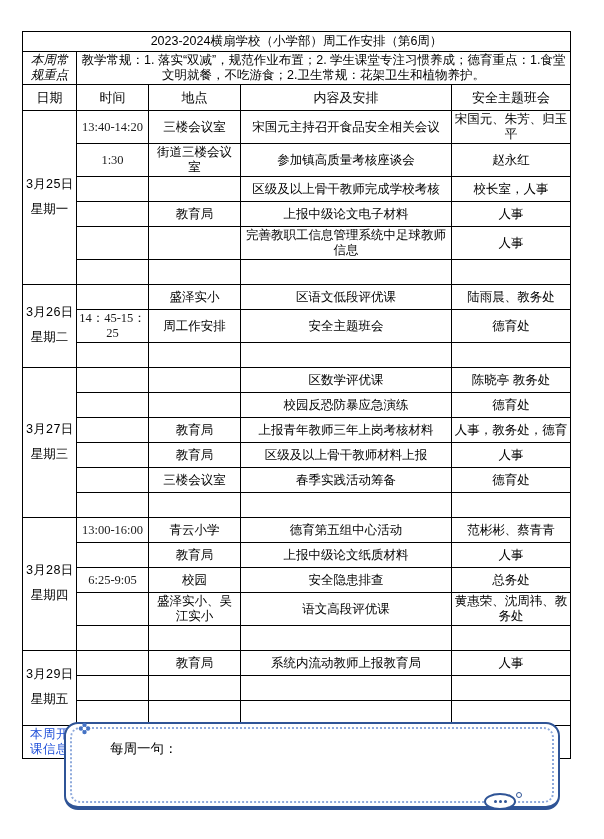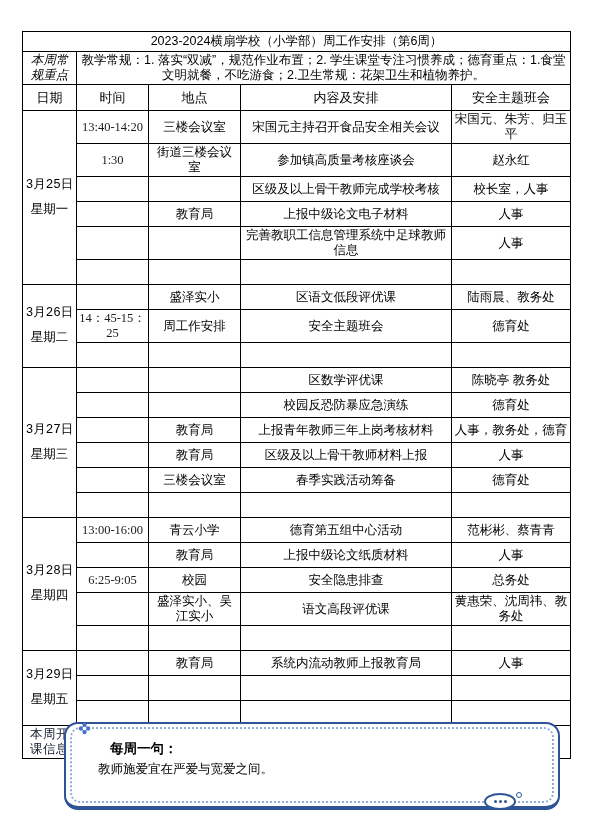--- a/index.html
+++ b/index.html
@@ -18,32 +18,32 @@
   }
   td.title-cell{height:17px;font-size:15px;line-height:1.1;padding:0;}
   td.focus-label{font-weight:bold;font-size:14px;line-height:1.4;padding:0 1px;font-style:italic;}
   td.focus-text{text-align:left;font-size:13.5px;line-height:1.5;padding:2px 4px;vertical-align:top;}
   tr.colhead th{height:23px;font-size:13px;text-align:center;}
   tbody.day-body td{height:22px;}
   td.date-cell{text-align:left;padding-left:2px;font-size:12.5px;font-family:Liberation Mono, monospace;}
   td.date-cell .d+.d{margin-top:10px;}
   td.time-cell{font-size:10px;font-family:Liberation Serif, serif;color:#1a1a1a;}
   td.content-cell{text-align:left;padding-left:3px;}
-  td.openclass-label{height:27px;font-size:8px;font-weight:bold;text-align:left;color:#0f172a;letter-spacing:0.5px;padding-left:1px;}
+  td.openclass-label{height:27px;font-size:8px;font-weight:bold;text-align:left;color:#1d4ed8;letter-spacing:0.5px;padding-left:1px;}
   td.openclass-value{height:27px;}
 
   .quote-box{
     position:absolute;left:64px;top:722px;width:492px;height:82px;
     border:2px solid #2F5496;border-bottom-width:4px;border-radius:14px;background:#fff;
   }
   .quote-dashed{
     position:absolute;left:4px;right:4px;top:3px;bottom:3px;
     border:2px dotted #8FAADC;border-radius:10px;pointer-events:none;
   }
-  .quote-title{position:absolute;left:44px;top:16px;font-size:13.5px;font-weight:bold;}
+  .quote-title{position:absolute;left:44px;top:16px;font-size:13.5px;font-weight:normal;}
   .quote-text{position:absolute;left:32px;top:37px;font-size:12.5px;}
   .flower-icon{position:absolute;left:12px;top:-2px;width:13px;height:13px;}
   .ellipsis-badge{
     position:absolute;right:42px;bottom:-4px;width:28px;height:13px;background:#fff;
     border:2px solid #2F5496;border-radius:50%;
     display:flex;align-items:center;justify-content:center;gap:2px;
   }
   .ellipsis-badge i{width:3px;height:3px;border-radius:50%;background:#2F5496;}
   .badge-dot{position:absolute;right:36px;bottom:8px;width:4px;height:4px;border-radius:50%;border:1px solid #2F5496;background:#fff;}
 </style>
@@ -247,21 +247,20 @@
   <div class="quote-box">
     <div class="quote-dashed"></div>
     <svg class="flower-icon" viewBox="0 0 13 13">
       <circle cx="6.5" cy="3" r="2.2" fill="#4472C4"></circle>
       <circle cx="3" cy="6.5" r="2.2" fill="#4472C4"></circle>
       <circle cx="10" cy="6.5" r="2.2" fill="#4472C4"></circle>
       <circle cx="6.5" cy="10" r="2.2" fill="#4472C4"></circle>
       <circle cx="6.5" cy="6.5" r="1.8" fill="#fff"></circle>
     </svg>
     <div class="quote-title">每周一句：</div>
-    <div class="quote-text">教师施爱宜在严爱与宽爱之间。</div>
     <div class="ellipsis-badge">
         <i></i>
         <i></i>
         <i></i>
       </div>
     <div class="badge-dot"></div>
   </div>
 
 </div>
 

